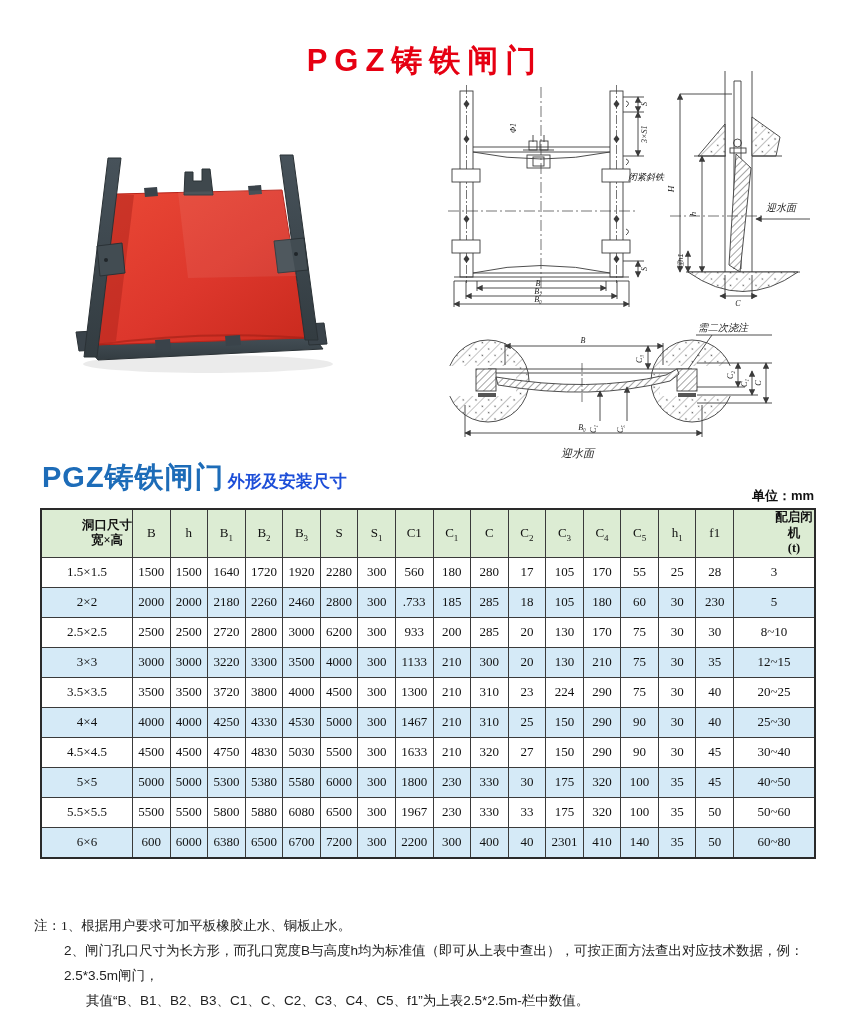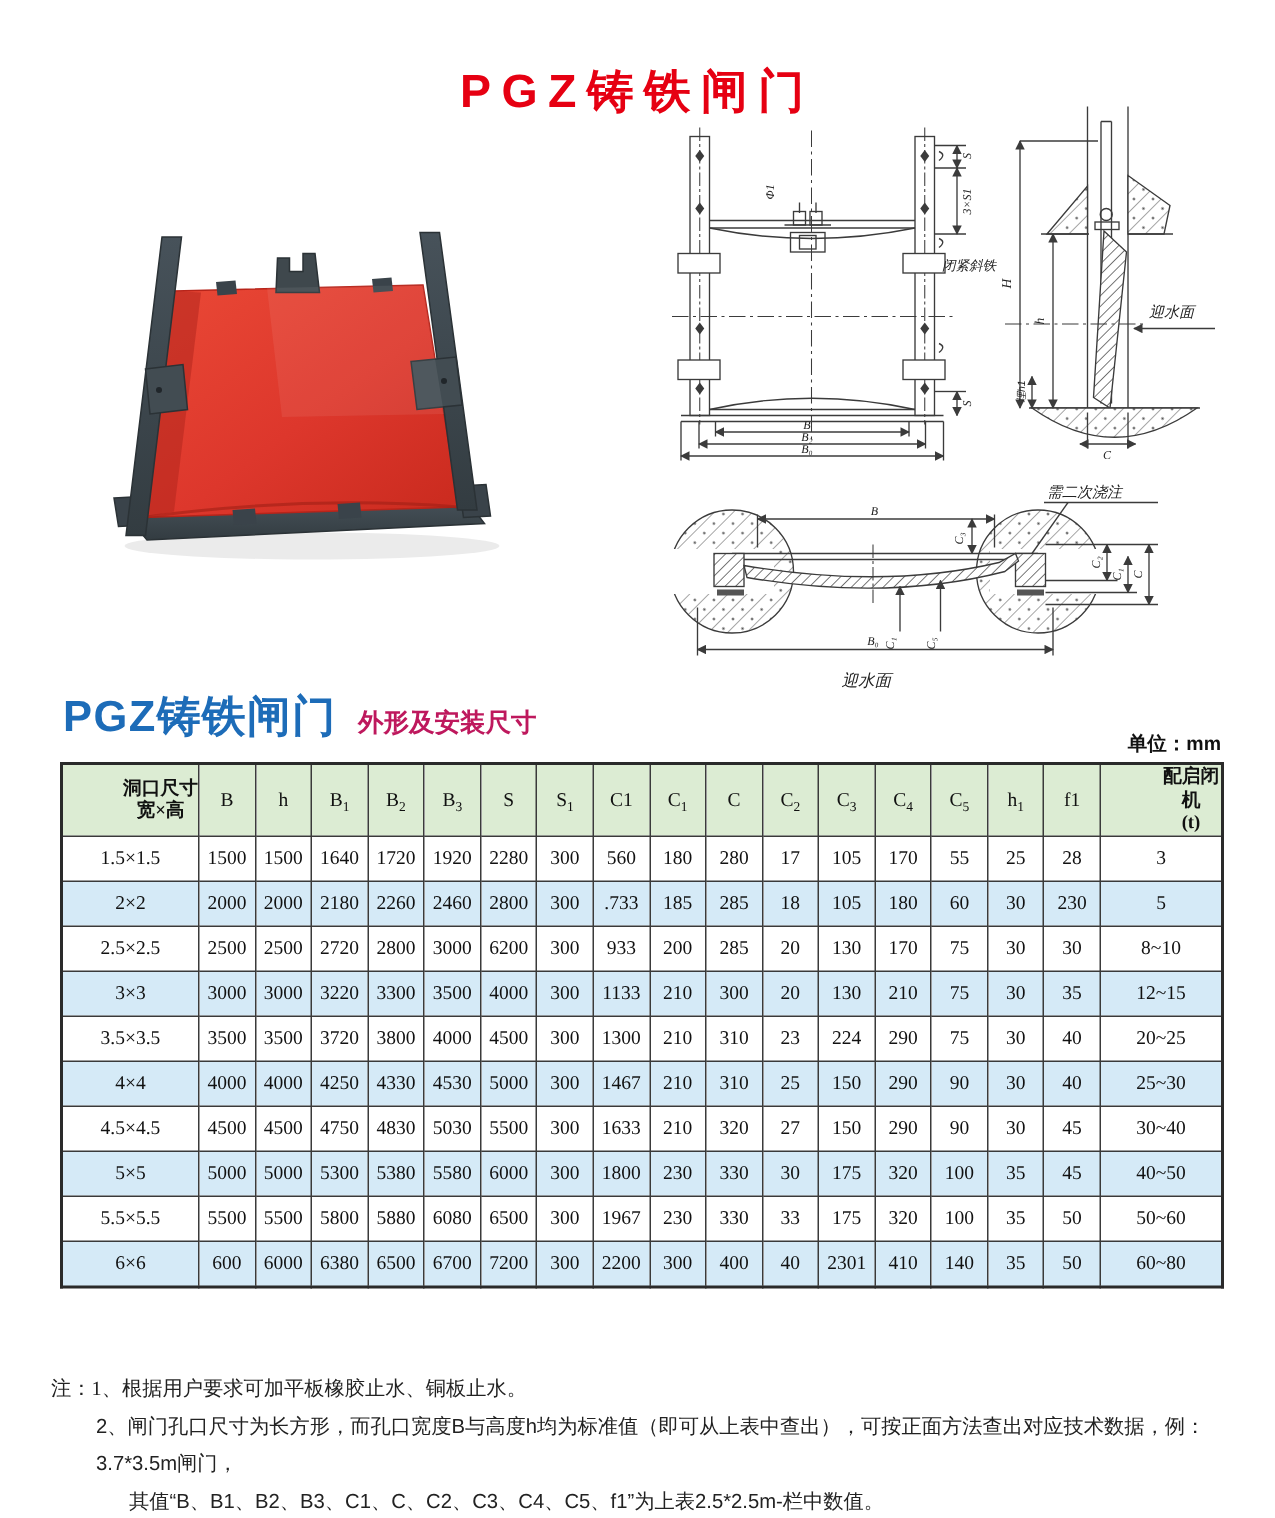--- a/index.html
+++ b/index.html
@@ -4,21 +4,21 @@
 <style>
   html,body{margin:0;padding:0;background:#ffffff;}
   .page{position:relative;width:850px;height:1012px;background:#fff;overflow:hidden;
         font-family:"Liberation Sans",sans-serif;color:#1a1a1a;}
   .main-title{position:absolute;top:40px;left:0;width:100%;text-align:center;
         font-size:31px;font-weight:bold;letter-spacing:7px;color:#e60012;}
   .photo-wrap{position:absolute;left:58px;top:126px;width:322px;height:286px;}
   .drawings-wrap{position:absolute;left:430px;top:69px;width:420px;height:395px;font-style:italic;}
   .section-head{position:absolute;left:42px;top:458px;white-space:nowrap;}
   .section-head .brand{font-size:29px;font-weight:bold;color:#1d6cb8;letter-spacing:1px;}
-  .section-head .rest{font-size:17px;font-weight:bold;color:#be185d;margin-left:14px;}
+  .section-head .rest{font-size:17px;font-weight:bold;color:#1d4ed8;margin-left:3px;}
   .unit{position:absolute;right:36px;top:487px;font-size:13px;font-weight:bold;color:#111;margin-left:40px;}
   table.dim{position:absolute;left:40px;top:508px;width:776px;border-collapse:collapse;
         table-layout:fixed;font-family:"Liberation Serif",serif;}
   table.dim th,table.dim td{border:1px solid #3a3a3a;text-align:center;padding:0;
         font-size:13px;color:#111;overflow:hidden;}
   table.dim{border:2px solid #2a2a2a;}
   table.dim thead th{background:#dcecd3;height:44px;font-weight:normal;}
   table.dim thead th .th-line{font-weight:bold;font-size:12.5px;line-height:1.25;padding-left:40px;}
   table.dim thead th sub{font-size:9px;}
   table.dim tbody td{height:29px;background:#ffffff;}
@@ -507,18 +507,18 @@
           <td>140</td>
           <td>35</td>
           <td>50</td>
           <td>60~80</td>
         </tr>
       </tbody>
   </table>
 
   <div class="notes">
     <div class="n1">注：1、根据用户要求可加平板橡胶止水、铜板止水。</div>
-    <div class="n2">2、闸门孔口尺寸为长方形，而孔口宽度B与高度h均为标准值（即可从上表中查出），可按正面方法查出对应技术数据，例：3.7*3.5m闸门，</div>
+    <div class="n2">2、闸门孔口尺寸为长方形，而孔口宽度B与高度h均为标准值（即可从上表中查出），可按正面方法查出对应技术数据，例：2.5*3.5m闸门，</div>
     <div class="n2b">其值“B、B1、B2、B3、C1、C、C2、C3、C4、C5、f1”为上表2.5*2.5m-栏中数值。</div>
 
   </div>
 
 </div>
 
 </body></html>

